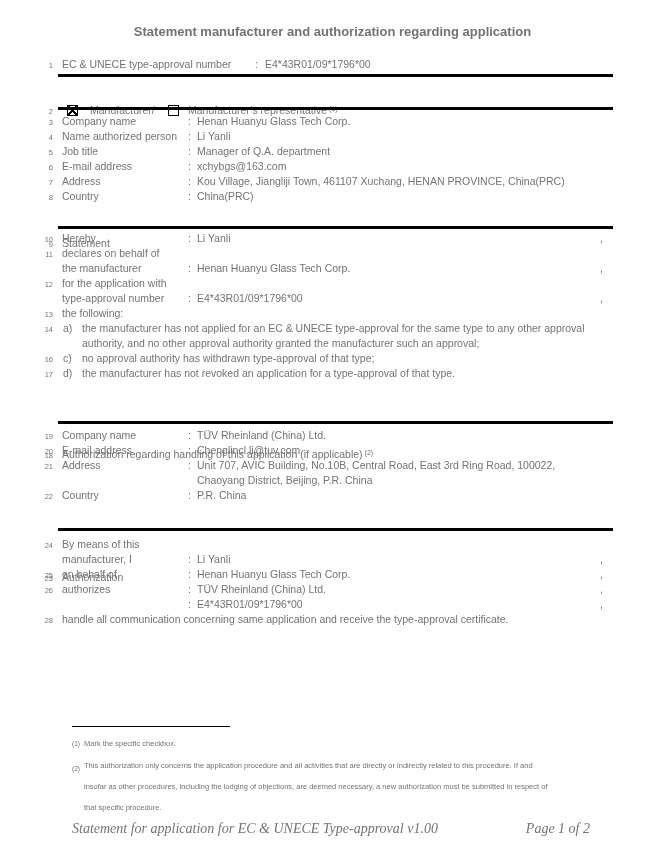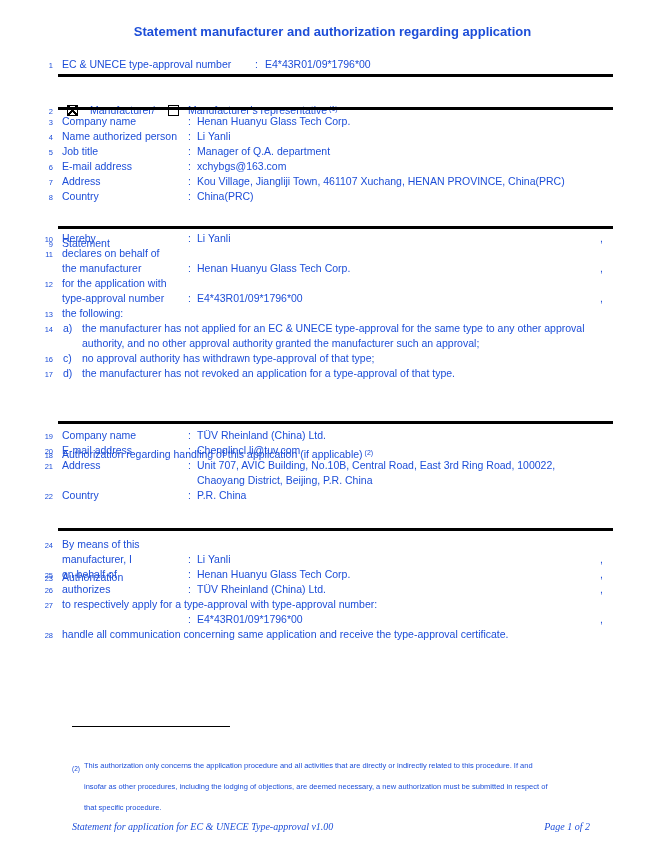--- a/index.html
+++ b/index.html
@@ -1,18 +1,18 @@
 <!DOCTYPE html>
 <html><head>
 <meta charset="utf-8">
 <style>
   html,body { margin:0; padding:0; background:#fff; }
   .page {
     position:relative; width:665px; height:839px; background:#ffffff;
-    font-family:"Liberation Sans", sans-serif; color:#1d4ed8; overflow:hidden;
+    font-family:"Liberation Sans", sans-serif; color:#737373; overflow:hidden;
   }
   .abs { position:absolute; left:0; width:665px; }
   #title { top:24px; text-align:center; font-weight:bold; font-size:13px; line-height:16px; }
   .row { position:relative; height:15px; line-height:15px; font-size:10.5px; }
   .ln { position:absolute; left:38px; width:15px; text-align:right; font-size:7.5px; top:1px; }
   .lbl { position:absolute; left:62px; white-space:nowrap; }
   .colon { position:absolute; left:188px; }
   .val { position:absolute; left:197px; white-space:nowrap; }
   .comma { position:absolute; left:600px; }
   .bold { font-weight:normal; }
@@ -42,21 +42,21 @@
   
   #fnsep { position:absolute; top:726px; left:72px; width:158px; height:1px; background:#000; }
   .fn { position:absolute; left:72px; width:560px; padding-left:12px; font-size:7.5px; }
   #fn1 { top:737px; line-height:13px; }
   #fn2 { top:755px; }
   .fn2line { line-height:21px; white-space:nowrap; }
   .fn-ref { position:absolute; left:0; top:0; font-size:6.5px; }
   #footer {
     position:absolute; top:821px; left:72px; width:518px;
     display:flex; justify-content:space-between;
-    font-family:"Liberation Serif", serif; font-style:italic; font-size:10px;
+    font-family:"Liberation Serif", serif; font-style:italic; font-size:14px;
   }
 </style>
 </head>
 <body>
 
 <div class="page">
 
   <div class="abs" id="title">Statement manufacturer and authorization regarding application</div>
 
   <div class="abs row" id="row1">
@@ -236,35 +236,35 @@
       <span class="comma">,</span>
     </div>
     <div class="row">
       <span class="ln">26</span>
       <span class="lbl">authorizes</span>
       <span class="colon">:</span>
       <span class="val">TÜV Rheinland (China) Ltd.</span>
       <span class="comma">,</span>
     </div>
     <div class="row">
-      <span class="ln">27</span>
-      <span class="lbl">to respectively apply for a type-approval with type-approval number:</span>
-    </div>
-    <div class="row">
       <span class="colon">:</span>
       <span class="val">E4*43R01/09*1796*00</span>
       <span class="comma">,</span>
     </div>
     <div class="row">
       <span class="ln">28</span>
       <span class="lbl">handle all communication concerning same application and receive the type-approval certificate.</span>
     </div>
   </div>
 
   <div id="fnsep"></div>
+  <div class="fn" id="fn1">
+    <span class="fn-ref">(1)</span>
+    <span>Mark the specific checkbox.</span>
+  </div>
   <div class="fn" id="fn2">
     <div class="fn2line">
       <span class="fn-ref" style="top:3px">(2)</span>
       <span>This authorization only concerns the application procedure and all activities that are directly or indirectly related to this procedure. If and</span>
     </div>
     <div class="fn2line">insofar as other procedures, including the lodging of objections, are deemed necessary, a new authorization must be submitted in respect of</div>
     <div class="fn2line">that specific procedure.</div>
   </div>
 
   <div id="footer">

